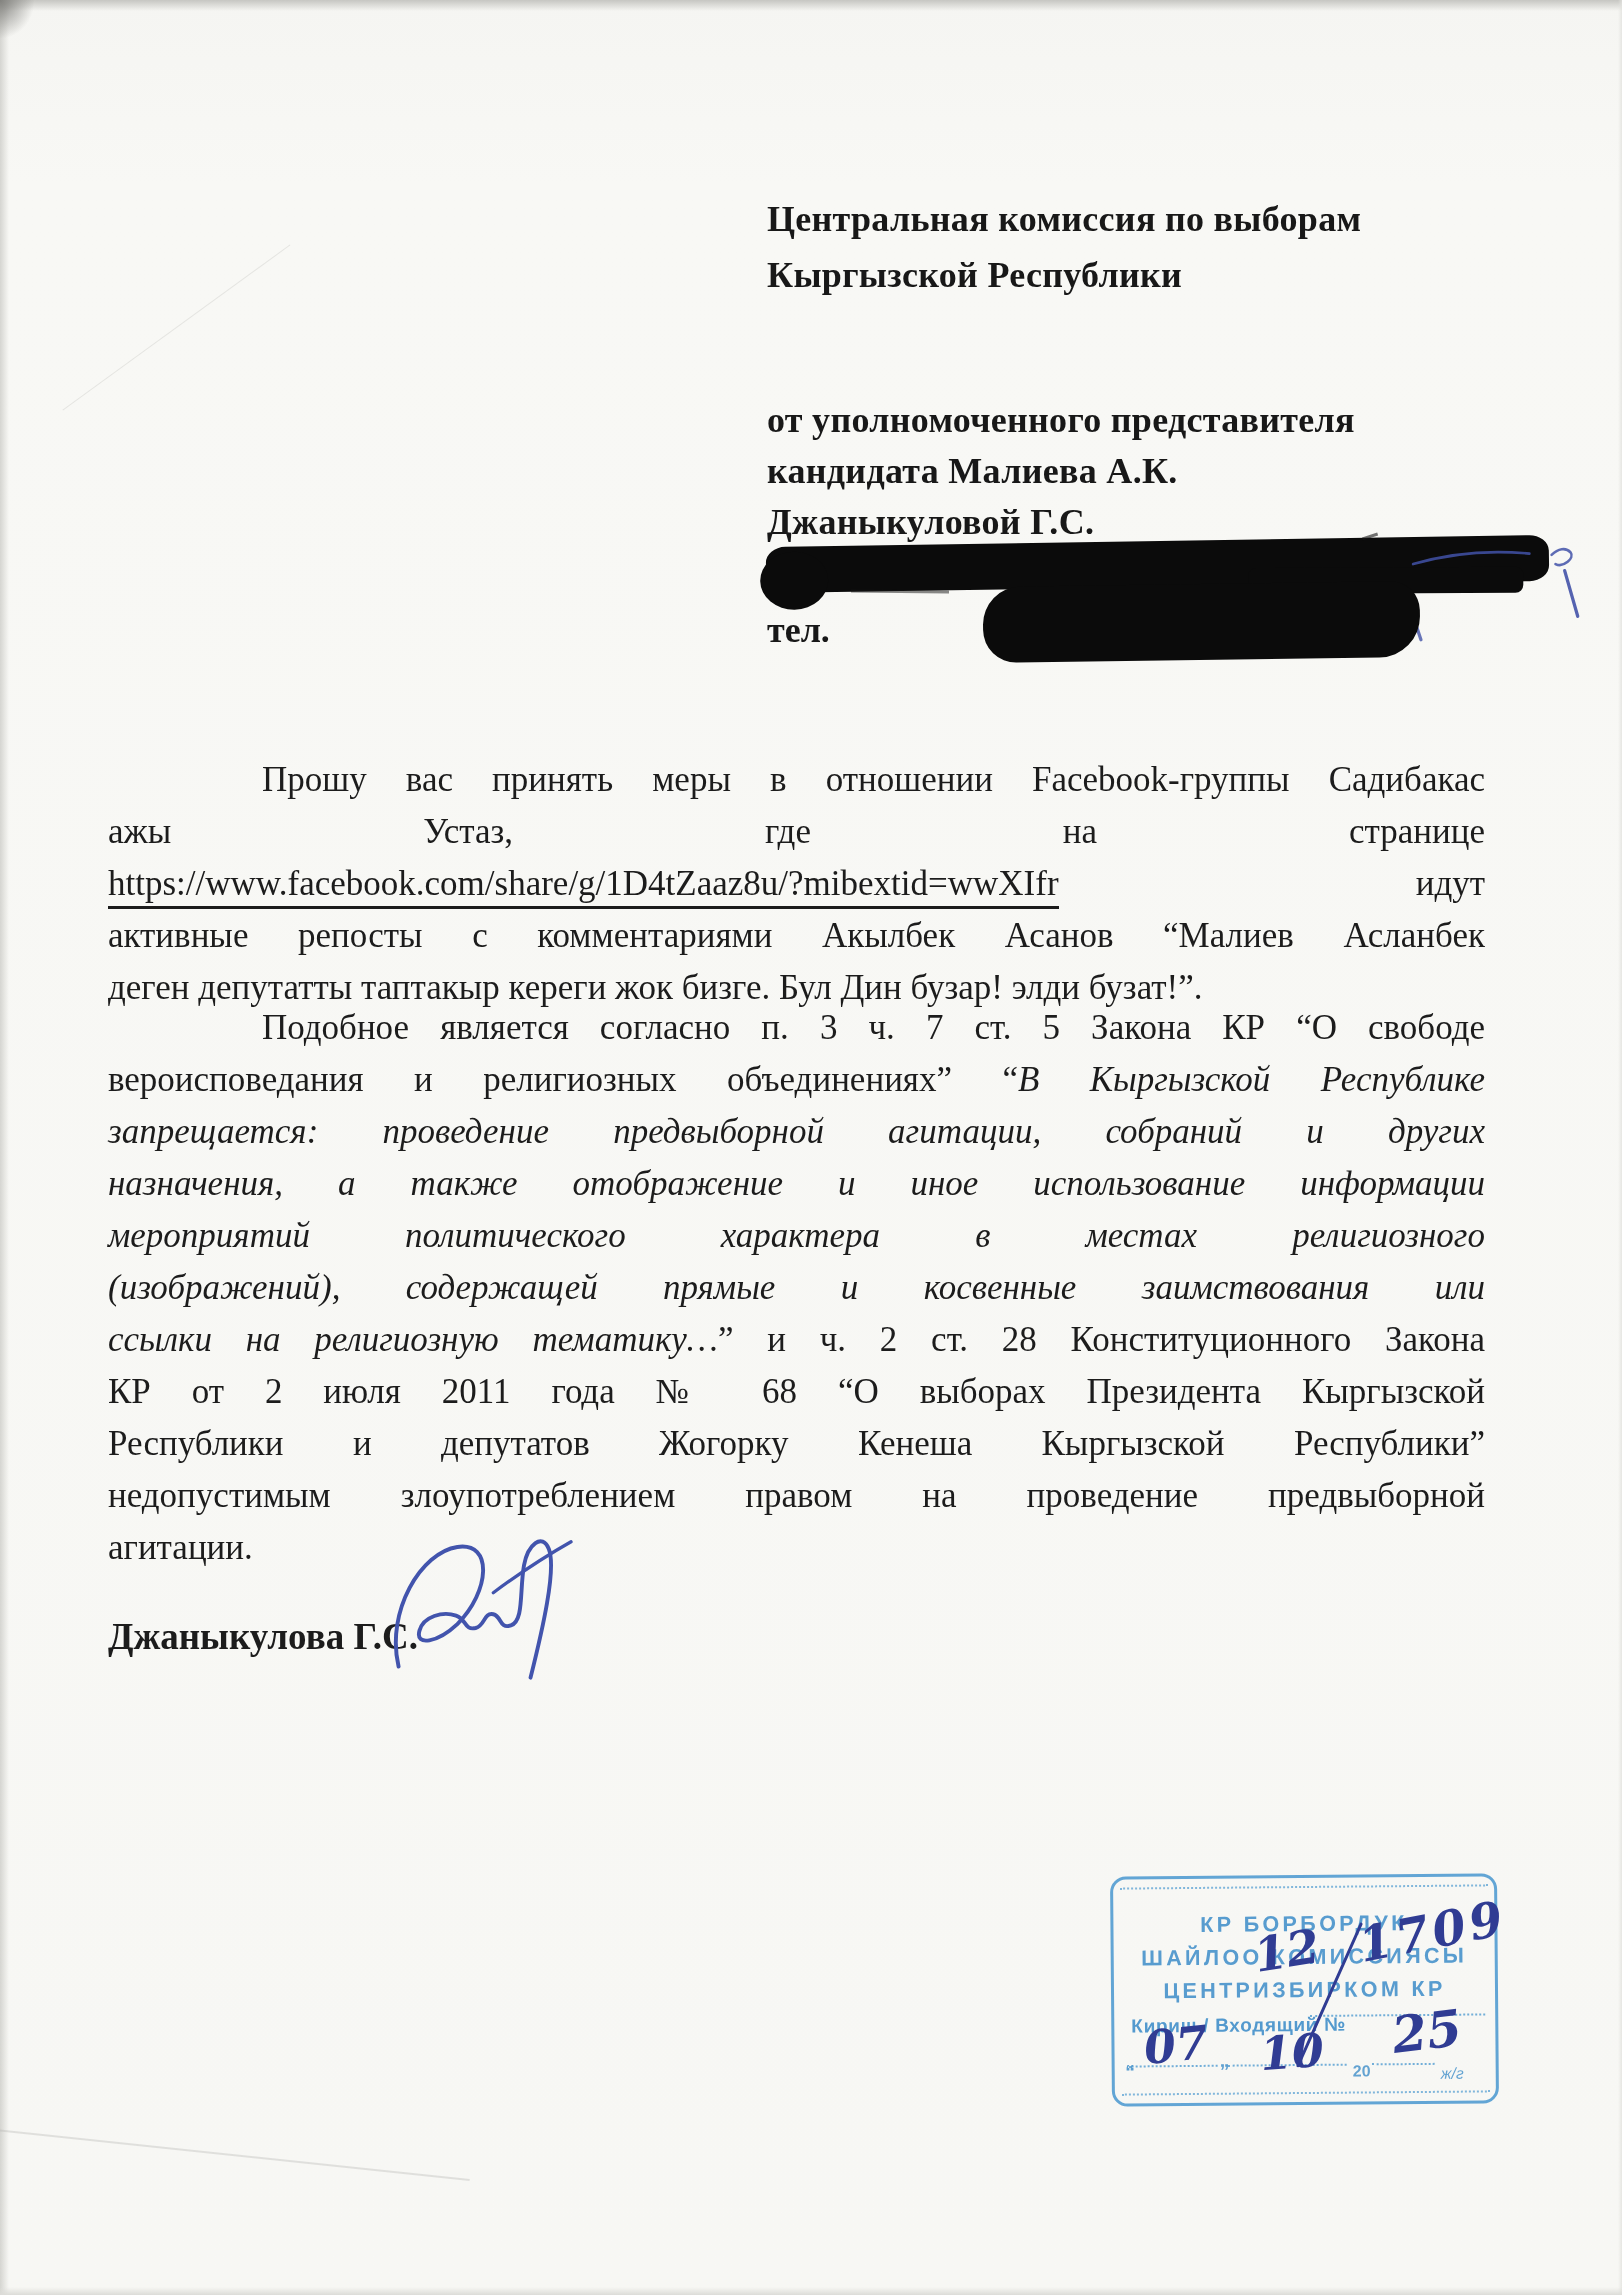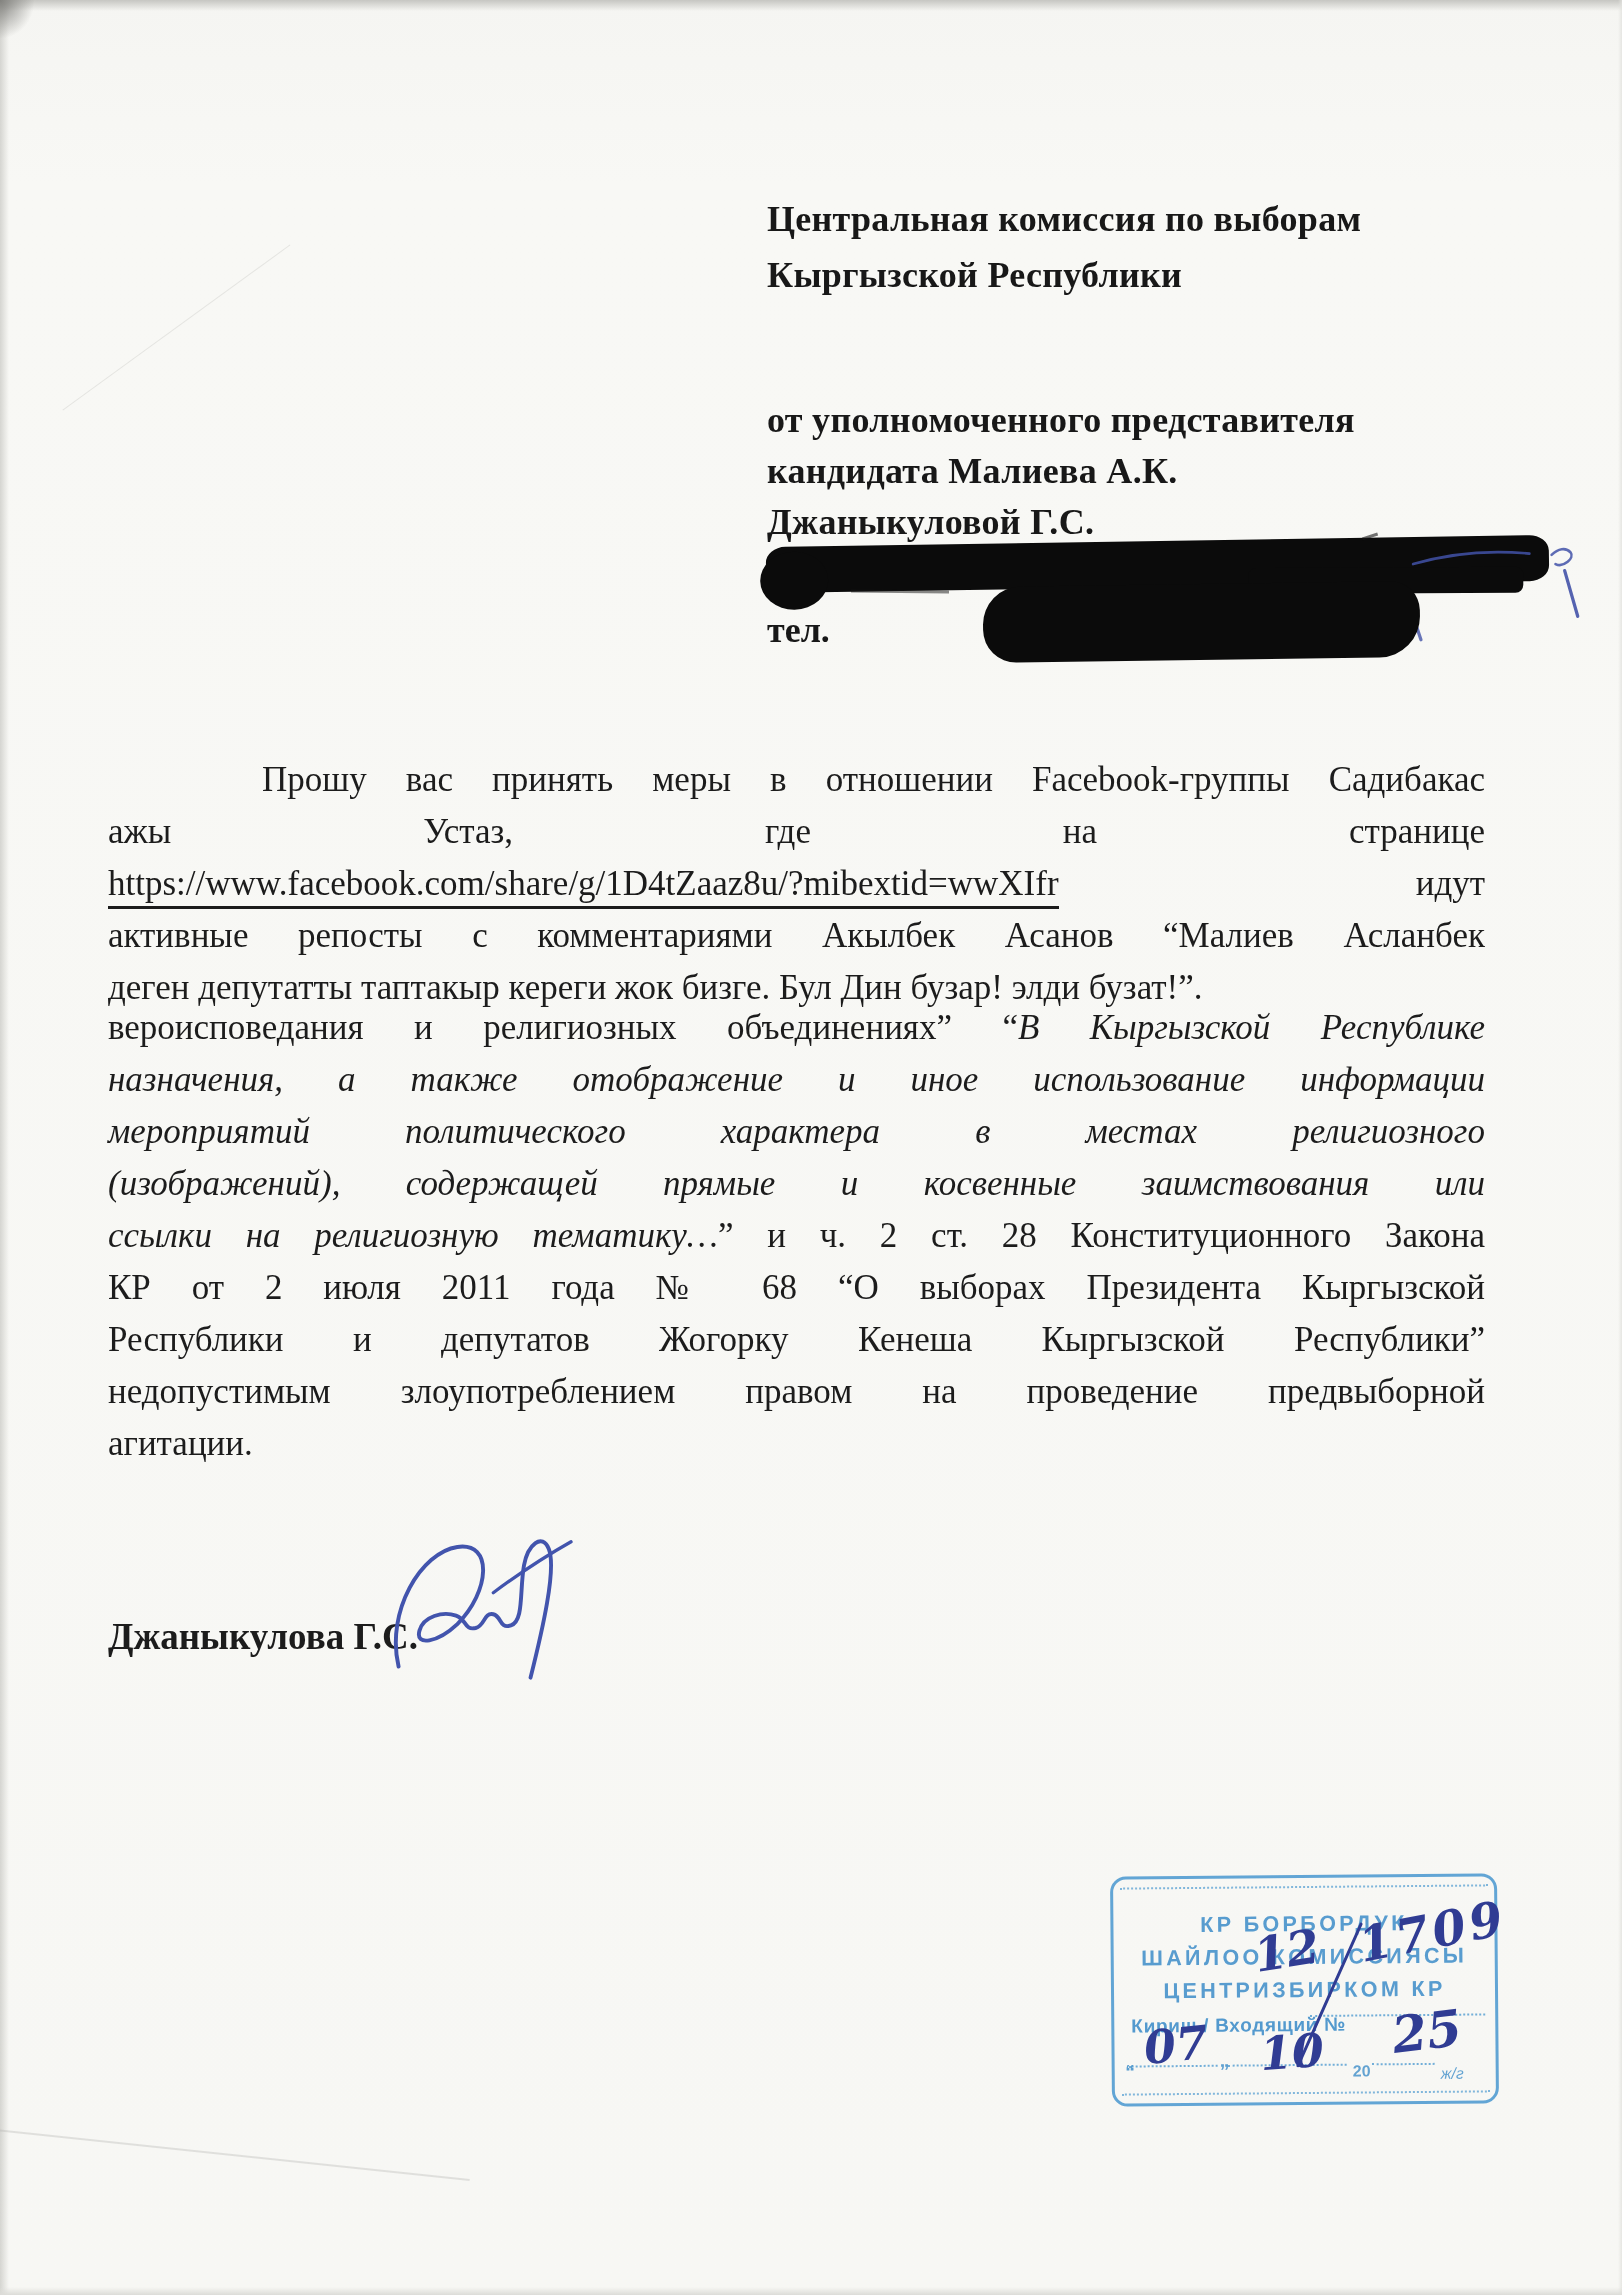--- a/index.html
+++ b/index.html
@@ -147,23 +147,25 @@
     <div class="line">ажы Устаз, где на странице</div>
     <div class="line">
       <span class="url">https://www.facebook.com/share/g/1D4tZaaz8u/?mibextid=wwXIfr</span>
       <span>идут</span>
     </div>
     <div class="line">активные репосты с комментариями Акылбек Асанов “Малиев Асланбек</div>
     <div class="line last">деген депутатты таптакыр кереги жок бизге. Бул Дин бузар! элди бузат!”.</div>
   </div>
 
   <div class="para p2">
+    <div class="line first">Подобное является согласно п. 3 ч. 7 ст. 5 Закона КР “О свободе</div>
     <div class="line">
       <span>вероисповедания и религиозных объединениях” “</span><span class="it">В Кыргызской Республике</span>
     </div>
+    <div class="line it">запрещается: проведение предвыборной агитации, собраний и других</div>
     <div class="line it">назначения, а также отображение и иное использование информации</div>
     <div class="line it">мероприятий политического характера в местах религиозного</div>
     <div class="line it">(изображений), содержащей прямые и косвенные заимствования или</div>
     <div class="line">
       <span class="it">ссылки на религиозную тематику…</span><span>” и ч. 2 ст. 28 Конституционного Закона</span>
     </div>
     <div class="line">КР от 2 июля 2011 года № 68 “О выборах Президента Кыргызской</div>
     <div class="line">Республики и депутатов Жогорку Кенеша Кыргызской Республики”</div>
     <div class="line">недопустимым злоупотреблением правом на проведение предвыборной</div>
     <div class="line last">агитации.</div>

